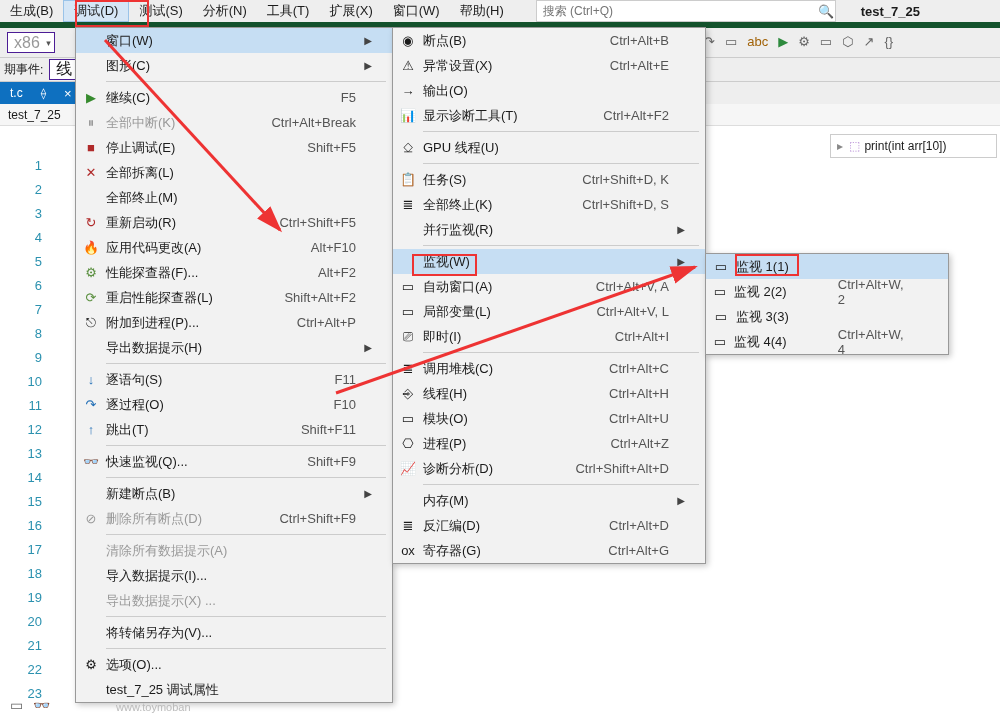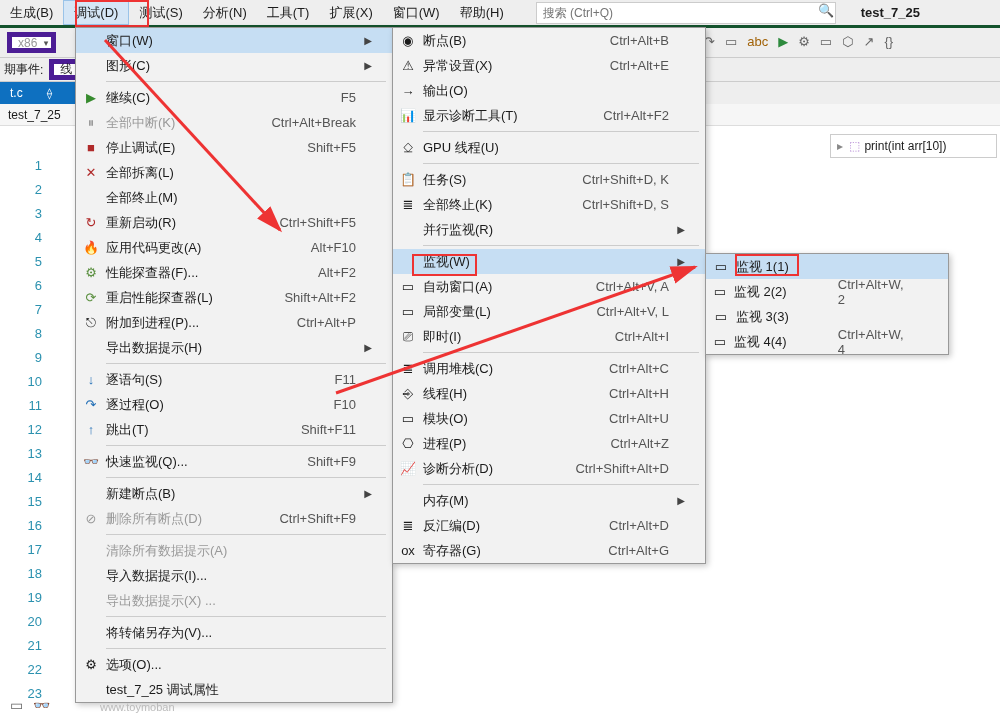--- a/index.html
+++ b/index.html
@@ -1,30 +1,30 @@
 <!DOCTYPE html>
 <html><head>
   <meta charset="utf-8">
   <style>
     * { box-sizing: border-box; margin: 0; padding: 0; }
     body { font-family: "Microsoft YaHei", "Segoe UI", sans-serif; font-size: 13px; background: #fff; color: #1b1b1b; position: relative; width: 1000px; height: 717px; overflow: hidden; }
-    .menubar { display: flex; align-items: center; height: 28px; border-bottom: 3px solid #14532d; background: #eee; }
+    .menubar { display: flex; align-items: center; height: 28px; border-bottom: 6px solid #14532d; background: #eee; }
     .menubar .mitem { padding: 0 10px; height: 100%; display: flex; align-items: center; cursor: default; }
     .menubar .mitem.active { background: #d5e6f6; border: 1px solid #9ac3e8; }
-    .menubar .search-wrap { margin-left: 22px; display: flex; width: 300px; height: 22px; border: 1px solid #ccc; background: #fff; position: relative; }
+    .menubar .search-wrap { margin-left: 22px; display: flex; align-items: center; width: 300px; height: 22px; border: 1px solid #ccc; background: #fff; position: relative; }
     .menubar .search-wrap input { border: none; outline: none; padding: 0 6px; width: 100%; font-size: 12px; }
     .menubar .search-wrap .sicon { width: 18px; text-align: center; color: #555; }
     .menubar .proj { margin-left: 25px; font-weight: bold; }
     .highlight-debug { position: absolute; top: 0; left: 75px; width: 74px; height: 27px; border: 2px solid #e33; pointer-events: none; }
     .toolbar2 { display: flex; align-items: center; height: 30px; border-bottom: 1px solid #ccc; background: #eee; padding-left: 4px; }
-    .combo { height: 21px; border: 5px solid #4c1d95; background: #fff; padding: 0 14px 0 6px; display: flex; align-items: center; font-size: 12px; position: relative; margin: 0 3px; }
+    .combo { height: 21px; border: 1px solid #4c1d95; background: #fff; padding: 0 14px 0 6px; display: flex; align-items: center; font-size: 16px; position: relative; margin: 0 3px; }
     .combo::after { content: "▾"; position: absolute; right: 3px; font-size: 9px; color: #555; }
     .row3 { display: flex; align-items: center; height: 24px; background: #eee; border-bottom: 1px solid #ccc; padding-left: 4px; font-size: 12px; }
     .tabbar { display: flex; height: 22px; background: #eee; }
-    .ftab { padding: 0 10px; display: flex; align-items: center; gap: 24px; font-size: 12px; }
+    .ftab { padding: 0 10px; display: flex; align-items: center; gap: 18px; font-size: 12px; }
     .ftab.active { background: #0e70c0; color: #fff; }
     .ftab .close { font-size: 13px; }
     .pin { font-size: 11px; }
     .hdr { height: 22px; background: #f6f6f6; border-bottom: 1px solid #ddd; display: flex; align-items: center; padding-left: 8px; font-size: 12px; }
     .gutter { position: absolute; left: 0; top: 158px; width: 50px; }
     .gutter .ln { height: 24px; text-align: right; padding-right: 8px; color: #2b91af; font-size: 13px; }
     .nav-bar { position: absolute; top: 134px; left: 830px; right: 3px; height: 24px; border: 1px solid #ccc; display: flex; align-items: center; padding: 0 6px; font-size: 12px; background: #fff; }
     .nav-bar .cube { color: #b58ad4; margin-right: 4px; }
     .top-right-icons { position: absolute; top: 34px; left: 704px; display: flex; gap: 10px; color: #666; }
     .menu { position: absolute; background: #f2f2f2; border: 1px solid #999; box-shadow: 2px 2px 6px rgba(0,0,0,0.22); font-size: 13px; }
@@ -39,21 +39,21 @@
     #menu1 { top: 27px; left: 75px; width: 318px; }
     #menu1 .lbl { min-width: 140px; }
     #menu2 { top: 27px; left: 392px; width: 314px; }
     #menu2 .lbl { min-width: 118px; }
     #menu3 { top: 253px; left: 705px; width: 244px; }
     #menu3 .lbl { min-width: 80px; }
     #menu3 .sc { padding-right: 10px; }
     .redbox-w { position: absolute; top: 254px; left: 412px; width: 65px; height: 22px; border: 2px solid #e33; pointer-events: none; }
     .redbox-1 { position: absolute; top: 254px; left: 735px; width: 64px; height: 22px; border: 2px solid #e33; pointer-events: none; }
     .bottom-icons { position: absolute; bottom: 4px; left: 10px; display: flex; gap: 10px; font-size: 14px; color: #666; }
-    .footer-text { position: absolute; bottom: 4px; left: 100px; font-size: 11px; color: #bbb; }
+    .footer-text { position: absolute; bottom: 4px; left: 116px; font-size: 11px; color: #bbb; }
     .arrow-svg { position: absolute; pointer-events: none; }
   </style>
 </head>
 <body>
 
 <div class="menubar">
   <div class="mitem">生成(B)</div>
   <div class="mitem active">调试(D)</div>
   <div class="mitem">测试(S)</div>
   <div class="mitem">分析(N)</div>

